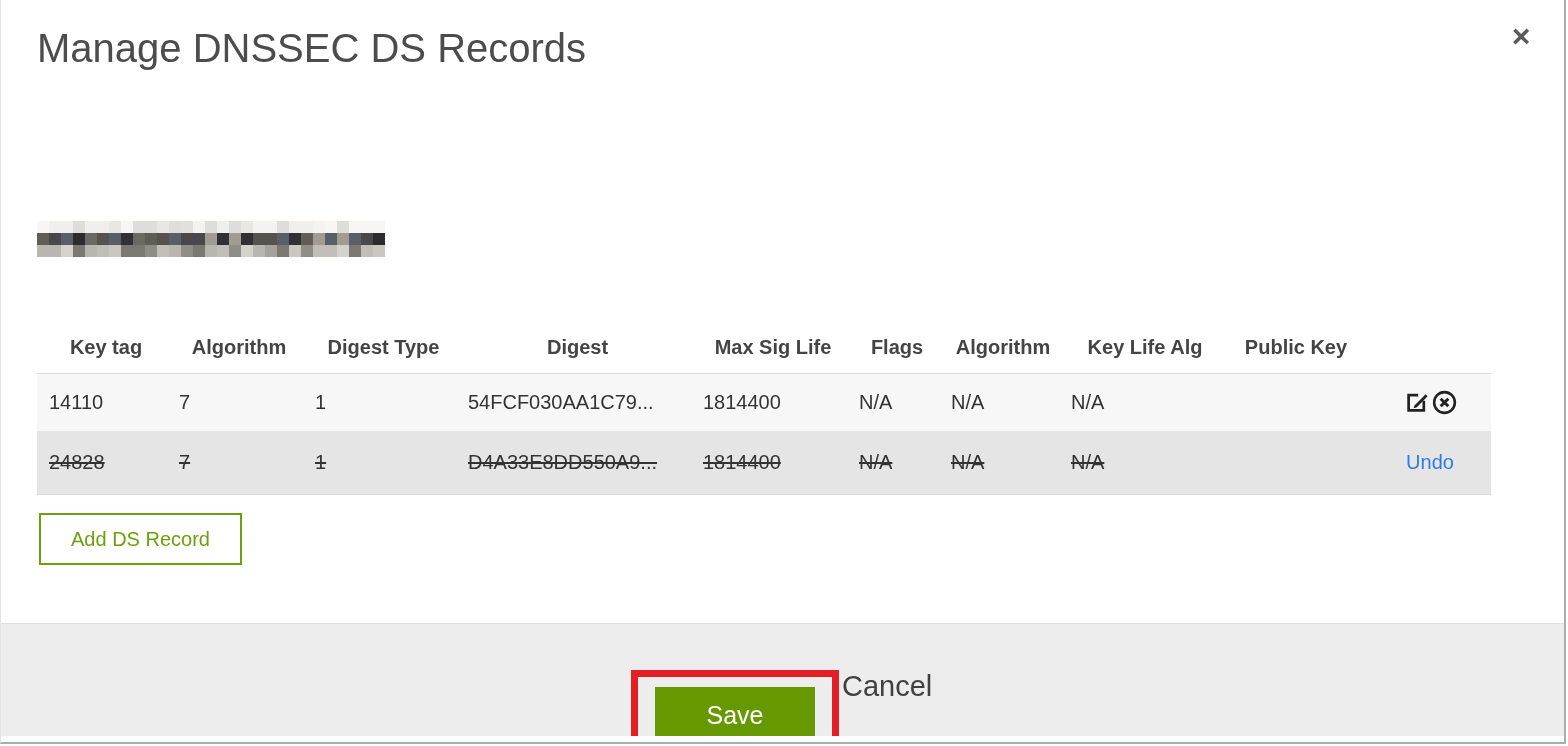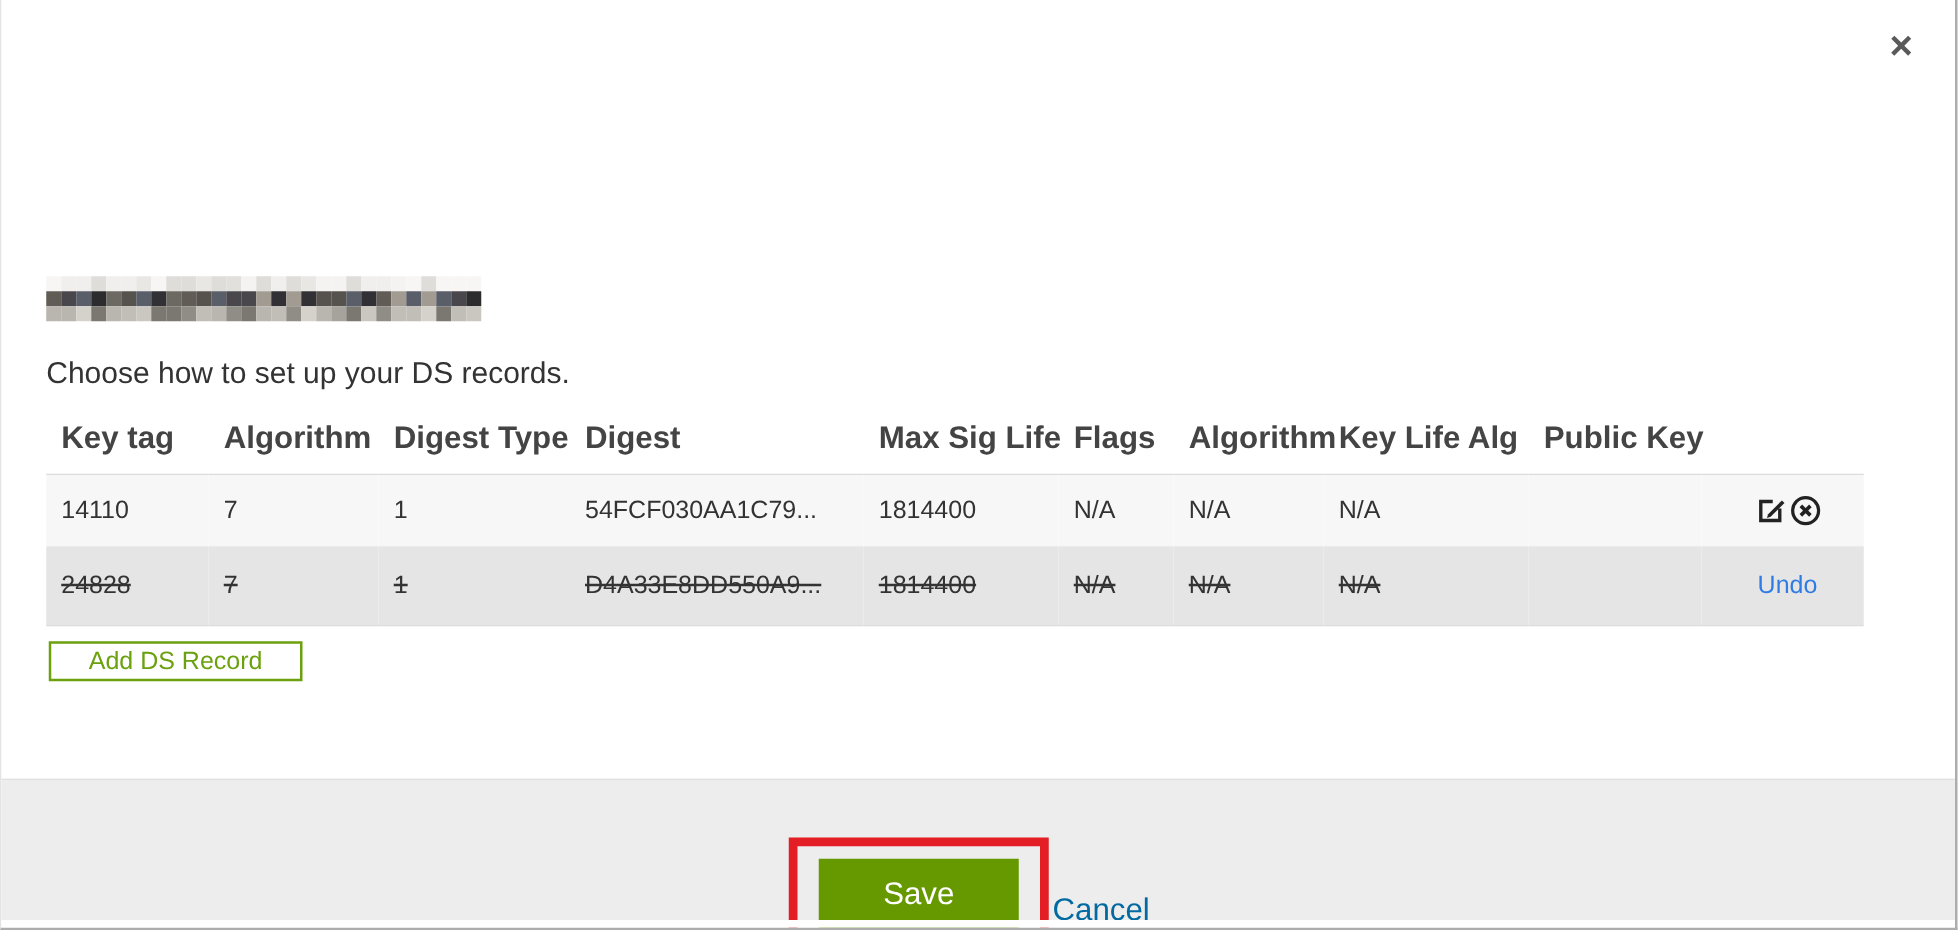--- a/index.html
+++ b/index.html
@@ -23,75 +23,75 @@
   .subtitle {
     position:absolute; left:36px; top:285px;
     font-size:24px; color:#333;
   }
   table.ds {
     position:absolute; left:36px; top:330px; width:1454px;
     border-collapse:collapse; table-layout:fixed;
     font-size:20px; color:#333;
   }
   table.ds th {
-    text-align:left; font-weight:700; color:#444; font-size:25px;
+    text-align:center; font-weight:700; color:#444; font-size:20px;
     padding:6px 4px 14px 12px; vertical-align:top; white-space:nowrap;
   }
   table.ds td {
     padding:0 4px 0 12px; white-space:nowrap; overflow:hidden;
   }
   tr.row-active { background:#f7f7f7; height:57px; }
   tr.row-active td { border-top:1px solid #dcdcdc; }
   tr.row-deleted { background:#e5e5e5; height:64px; }
   tr.row-deleted td { border-bottom:1px solid #dcdcdc; }
   tr.row-deleted td:not(.actions) { text-decoration:line-through; }
   td.actions { text-align:center; padding-right:6px; }
   .icon-btn { display:inline-block; width:27px; height:27px; vertical-align:middle; cursor:pointer; }
   .icon-btn + .icon-btn { margin-left:1px; }
   .icon-btn svg { width:27px; height:27px; display:block; }
   a.undo { color:#2f7ce4; text-decoration:none; cursor:pointer; font-size:20px; }
   .add-btn {
-    position:absolute; left:38px; top:513px; height:32px; padding:0 30px;
+    position:absolute; left:38px; top:513px; height:52px; padding:0 30px;
     background:#fff; border:2px solid #6ba10e; color:#6ba10e;
     font-size:20px; font-family:inherit; cursor:pointer;
   }
   .footer {
     position:absolute; left:0; top:623px; width:1565px; height:113px;
     background:#ededed; border-top:1px solid #e0e0e0;
   }
   .red-box {
     position:absolute; left:630px; top:10px; width:208px; height:96px;
     border:7px solid #e41e25;
     display:flex; align-items:center; justify-content:center;margin-top:36px;
   }
   .save-btn {
     width:160px; height:62px;
     background:#669900; border:none; border-bottom:6px solid #527c00;
     color:#ffffff; font-size:25px; font-family:inherit; cursor:pointer;
   }
   .cancel {
     position:absolute; left:841px; top:46px;
-    color:#0369a1; font-size:25px; text-decoration:none; cursor:pointer;margin-top:44px;
+    color:#404040; font-size:29px; text-decoration:none; cursor:pointer;
   }
   .bottom-strip { position:absolute; left:0; top:736px; width:1565px; height:8px; background:#ffffff; }
 </style>
 </head>
 <body>
 
 <div class="frame">
 
+  <div class="title">Manage DNSSEC DS Records</div>
   <div class="close">×</div>
 
   <div class="mosaic">
       <div><span style="background: rgb(247, 246, 244); height: 12px; width: 12px;"></span><span style="background: rgb(240, 239, 237); height: 12px; width: 12px;"></span><span style="background: rgb(240, 239, 237); height: 12px; width: 12px;"></span><span style="background: rgb(222, 221, 217); height: 12px; width: 12px;"></span><span style="background: rgb(240, 239, 237); height: 12px; width: 12px;"></span><span style="background: rgb(240, 239, 237); height: 12px; width: 12px;"></span><span style="background: rgb(233, 231, 228); height: 12px; width: 12px;"></span><span style="background: rgb(247, 246, 244); height: 12px; width: 12px;"></span><span style="background: rgb(222, 221, 217); height: 12px; width: 12px;"></span><span style="background: rgb(222, 221, 217); height: 12px; width: 12px;"></span><span style="background: rgb(233, 231, 228); height: 12px; width: 12px;"></span><span style="background: rgb(222, 221, 217); height: 12px; width: 12px;"></span><span style="background: rgb(226, 224, 220); height: 12px; width: 12px;"></span><span style="background: rgb(244, 243, 241); height: 12px; width: 12px;"></span><span style="background: rgb(222, 221, 217); height: 12px; width: 12px;"></span><span style="background: rgb(240, 239, 237); height: 12px; width: 12px;"></span><span style="background: rgb(222, 221, 217); height: 12px; width: 12px;"></span><span style="background: rgb(233, 231, 228); height: 12px; width: 12px;"></span><span style="background: rgb(244, 243, 241); height: 12px; width: 12px;"></span><span style="background: rgb(244, 243, 241); height: 12px; width: 12px;"></span><span style="background: rgb(222, 221, 217); height: 12px; width: 12px;"></span><span style="background: rgb(240, 239, 237); height: 12px; width: 12px;"></span><span style="background: rgb(240, 239, 237); height: 12px; width: 12px;"></span><span style="background: rgb(244, 243, 241); height: 12px; width: 12px;"></span><span style="background: rgb(247, 246, 244); height: 12px; width: 12px;"></span><span style="background: rgb(222, 221, 217); height: 12px; width: 12px;"></span><span style="background: rgb(247, 246, 244); height: 12px; width: 12px;"></span><span style="background: rgb(247, 246, 244); height: 12px; width: 12px;"></span><span style="background: rgb(247, 246, 244); height: 12px; width: 12px;"></span></div>
       <div><span style="background: rgb(97, 92, 85); height: 12px; width: 12px;"></span><span style="background: rgb(73, 71, 75); height: 12px; width: 12px;"></span><span style="background: rgb(90, 94, 104); height: 12px; width: 12px;"></span><span style="background: rgb(44, 43, 45); height: 12px; width: 12px;"></span><span style="background: rgb(108, 104, 98); height: 12px; width: 12px;"></span><span style="background: rgb(86, 82, 78); height: 12px; width: 12px;"></span><span style="background: rgb(90, 94, 104); height: 12px; width: 12px;"></span><span style="background: rgb(49, 48, 52); height: 12px; width: 12px;"></span><span style="background: rgb(108, 104, 98); height: 12px; width: 12px;"></span><span style="background: rgb(97, 92, 85); height: 12px; width: 12px;"></span><span style="background: rgb(86, 82, 78); height: 12px; width: 12px;"></span><span style="background: rgb(90, 94, 104); height: 12px; width: 12px;"></span><span style="background: rgb(73, 71, 75); height: 12px; width: 12px;"></span><span style="background: rgb(73, 71, 75); height: 12px; width: 12px;"></span><span style="background: rgb(162, 155, 146); height: 12px; width: 12px;"></span><span style="background: rgb(49, 48, 52); height: 12px; width: 12px;"></span><span style="background: rgb(162, 155, 146); height: 12px; width: 12px;"></span><span style="background: rgb(49, 48, 52); height: 12px; width: 12px;"></span><span style="background: rgb(86, 82, 78); height: 12px; width: 12px;"></span><span style="background: rgb(86, 82, 78); height: 12px; width: 12px;"></span><span style="background: rgb(90, 94, 104); height: 12px; width: 12px;"></span><span style="background: rgb(49, 48, 52); height: 12px; width: 12px;"></span><span style="background: rgb(97, 92, 85); height: 12px; width: 12px;"></span><span style="background: rgb(162, 155, 146); height: 12px; width: 12px;"></span><span style="background: rgb(90, 94, 104); height: 12px; width: 12px;"></span><span style="background: rgb(162, 155, 146); height: 12px; width: 12px;"></span><span style="background: rgb(90, 94, 104); height: 12px; width: 12px;"></span><span style="background: rgb(73, 71, 75); height: 12px; width: 12px;"></span><span style="background: rgb(44, 43, 45); height: 12px; width: 12px;"></span></div>
       <div><span style="background: rgb(185, 181, 175); height: 12px; width: 12px;"></span><span style="background: rgb(185, 181, 175); height: 12px; width: 12px;"></span><span style="background: rgb(213, 209, 203); height: 12px; width: 12px;"></span><span style="background: rgb(123, 120, 114); height: 12px; width: 12px;"></span><span style="background: rgb(185, 181, 175); height: 12px; width: 12px;"></span><span style="background: rgb(193, 189, 183); height: 12px; width: 12px;"></span><span style="background: rgb(202, 198, 192); height: 12px; width: 12px;"></span><span style="background: rgb(123, 120, 114); height: 12px; width: 12px;"></span><span style="background: rgb(123, 120, 114); height: 12px; width: 12px;"></span><span style="background: rgb(144, 141, 135); height: 12px; width: 12px;"></span><span style="background: rgb(193, 189, 183); height: 12px; width: 12px;"></span><span style="background: rgb(185, 181, 175); height: 12px; width: 12px;"></span><span style="background: rgb(144, 141, 135); height: 12px; width: 12px;"></span><span style="background: rgb(123, 120, 114); height: 12px; width: 12px;"></span><span style="background: rgb(185, 181, 175); height: 12px; width: 12px;"></span><span style="background: rgb(193, 189, 183); height: 12px; width: 12px;"></span><span style="background: rgb(144, 141, 135); height: 12px; width: 12px;"></span><span style="background: rgb(213, 209, 203); height: 12px; width: 12px;"></span><span style="background: rgb(185, 181, 175); height: 12px; width: 12px;"></span><span style="background: rgb(166, 162, 156); height: 12px; width: 12px;"></span><span style="background: rgb(123, 120, 114); height: 12px; width: 12px;"></span><span style="background: rgb(202, 198, 192); height: 12px; width: 12px;"></span><span style="background: rgb(144, 141, 135); height: 12px; width: 12px;"></span><span style="background: rgb(193, 189, 183); height: 12px; width: 12px;"></span><span style="background: rgb(193, 189, 183); height: 12px; width: 12px;"></span><span style="background: rgb(213, 209, 203); height: 12px; width: 12px;"></span><span style="background: rgb(123, 120, 114); height: 12px; width: 12px;"></span><span style="background: rgb(193, 189, 183); height: 12px; width: 12px;"></span><span style="background: rgb(202, 198, 192); height: 12px; width: 12px;"></span></div>
     </div>
 
-  <div class="subtitle">Choose how to set up your DS records.</div>
 
   <table class="ds">
     <colgroup>
       <col style="width:130px">
         <col style="width:136px">
         <col style="width:153px">
       <col style="width:235px">
         <col style="width:156px">
         <col style="width:92px">
       <col style="width:120px">

